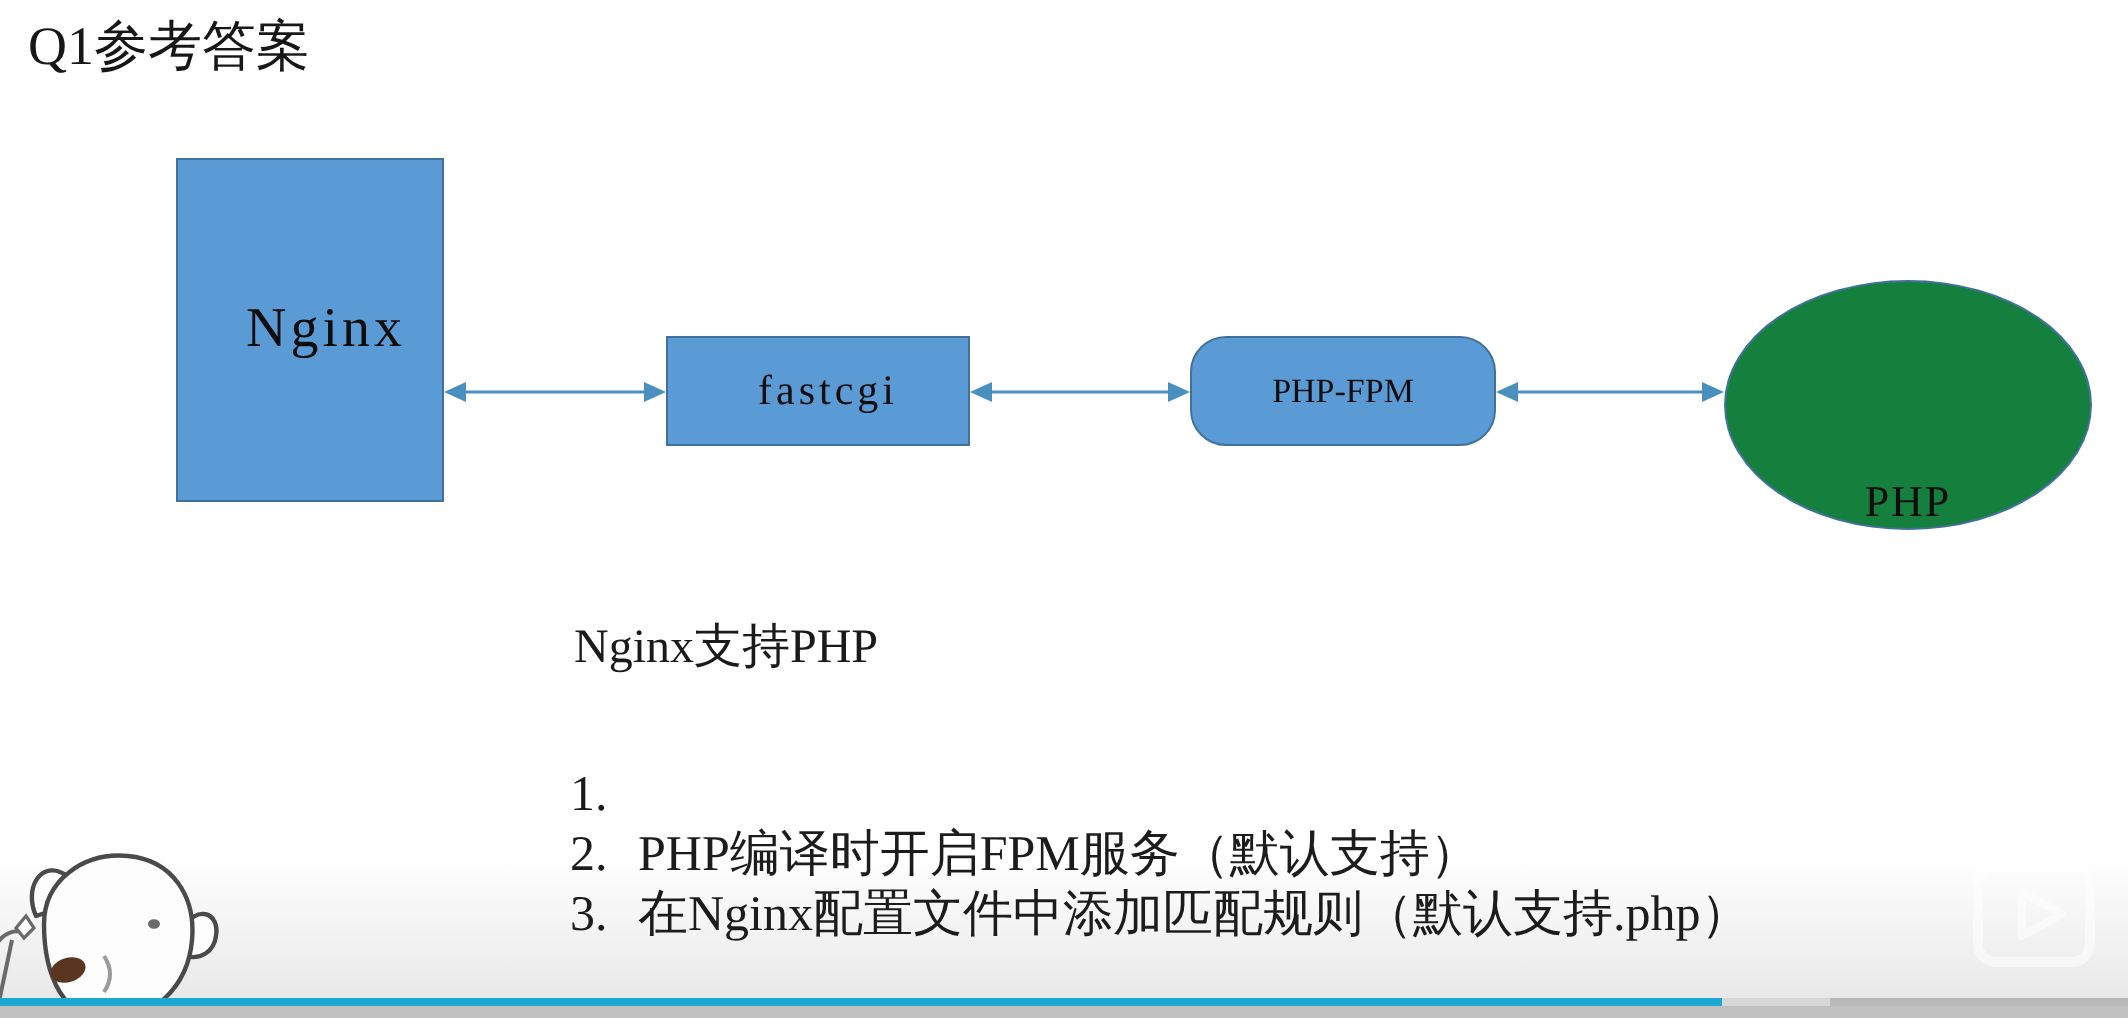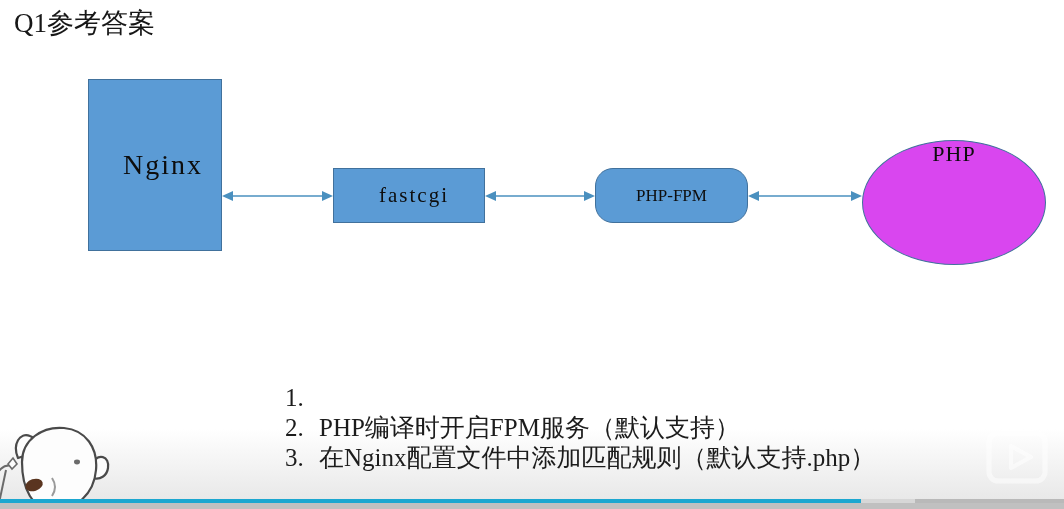--- a/index.html
+++ b/index.html
@@ -50,26 +50,26 @@
     border: 1px solid #41719C;
     box-sizing: border-box;
     display: flex;
     align-items: center;
     justify-content: center;
     color: #0d0d0d;
     font-family: "Liberation Serif", "DejaVu Serif", serif;
   }
   .node-ellipse {
     position: absolute;
-    background: #d946ef;
+    background: #15803d;
     border: 1px solid #41719C;
     border-radius: 50%;
     box-sizing: border-box;
     display: flex;
-    align-items: flex-start;
+    align-items: flex-end;
     justify-content: center;
     color: #0d0d0d;
     font-family: "Liberation Serif", "DejaVu Serif", serif;
   }
 
   #node-nginx {
     left: 88px; top: 79px;
     width: 134px; height: 172px;
     font-size: 28px;
     letter-spacing: 2px;
@@ -234,20 +234,21 @@
       <line x1="9" y1="8" x2="105" y2="8" stroke="#4A90BF" stroke-width="1.6"></line>
       <polygon points="0,8 11,3 11,13" fill="#4A90BF"></polygon>
       <polygon points="114,8 103,3 103,13" fill="#4A90BF"></polygon>
     </svg>
   </div>
 
   <div id="node-php" class="node-ellipse">
     <span>PHP</span>
   </div>
 
+  <div id="caption">Nginx支持PHP</div>
 
   <ul id="bullet-list">
     <li>
       <span class="bullet-num">1.</span>
     </li>
     <li>
       <span class="bullet-num">2.</span>
       <span>PHP编译时开启FPM服务（默认支持）</span>
     </li>
     <li>

